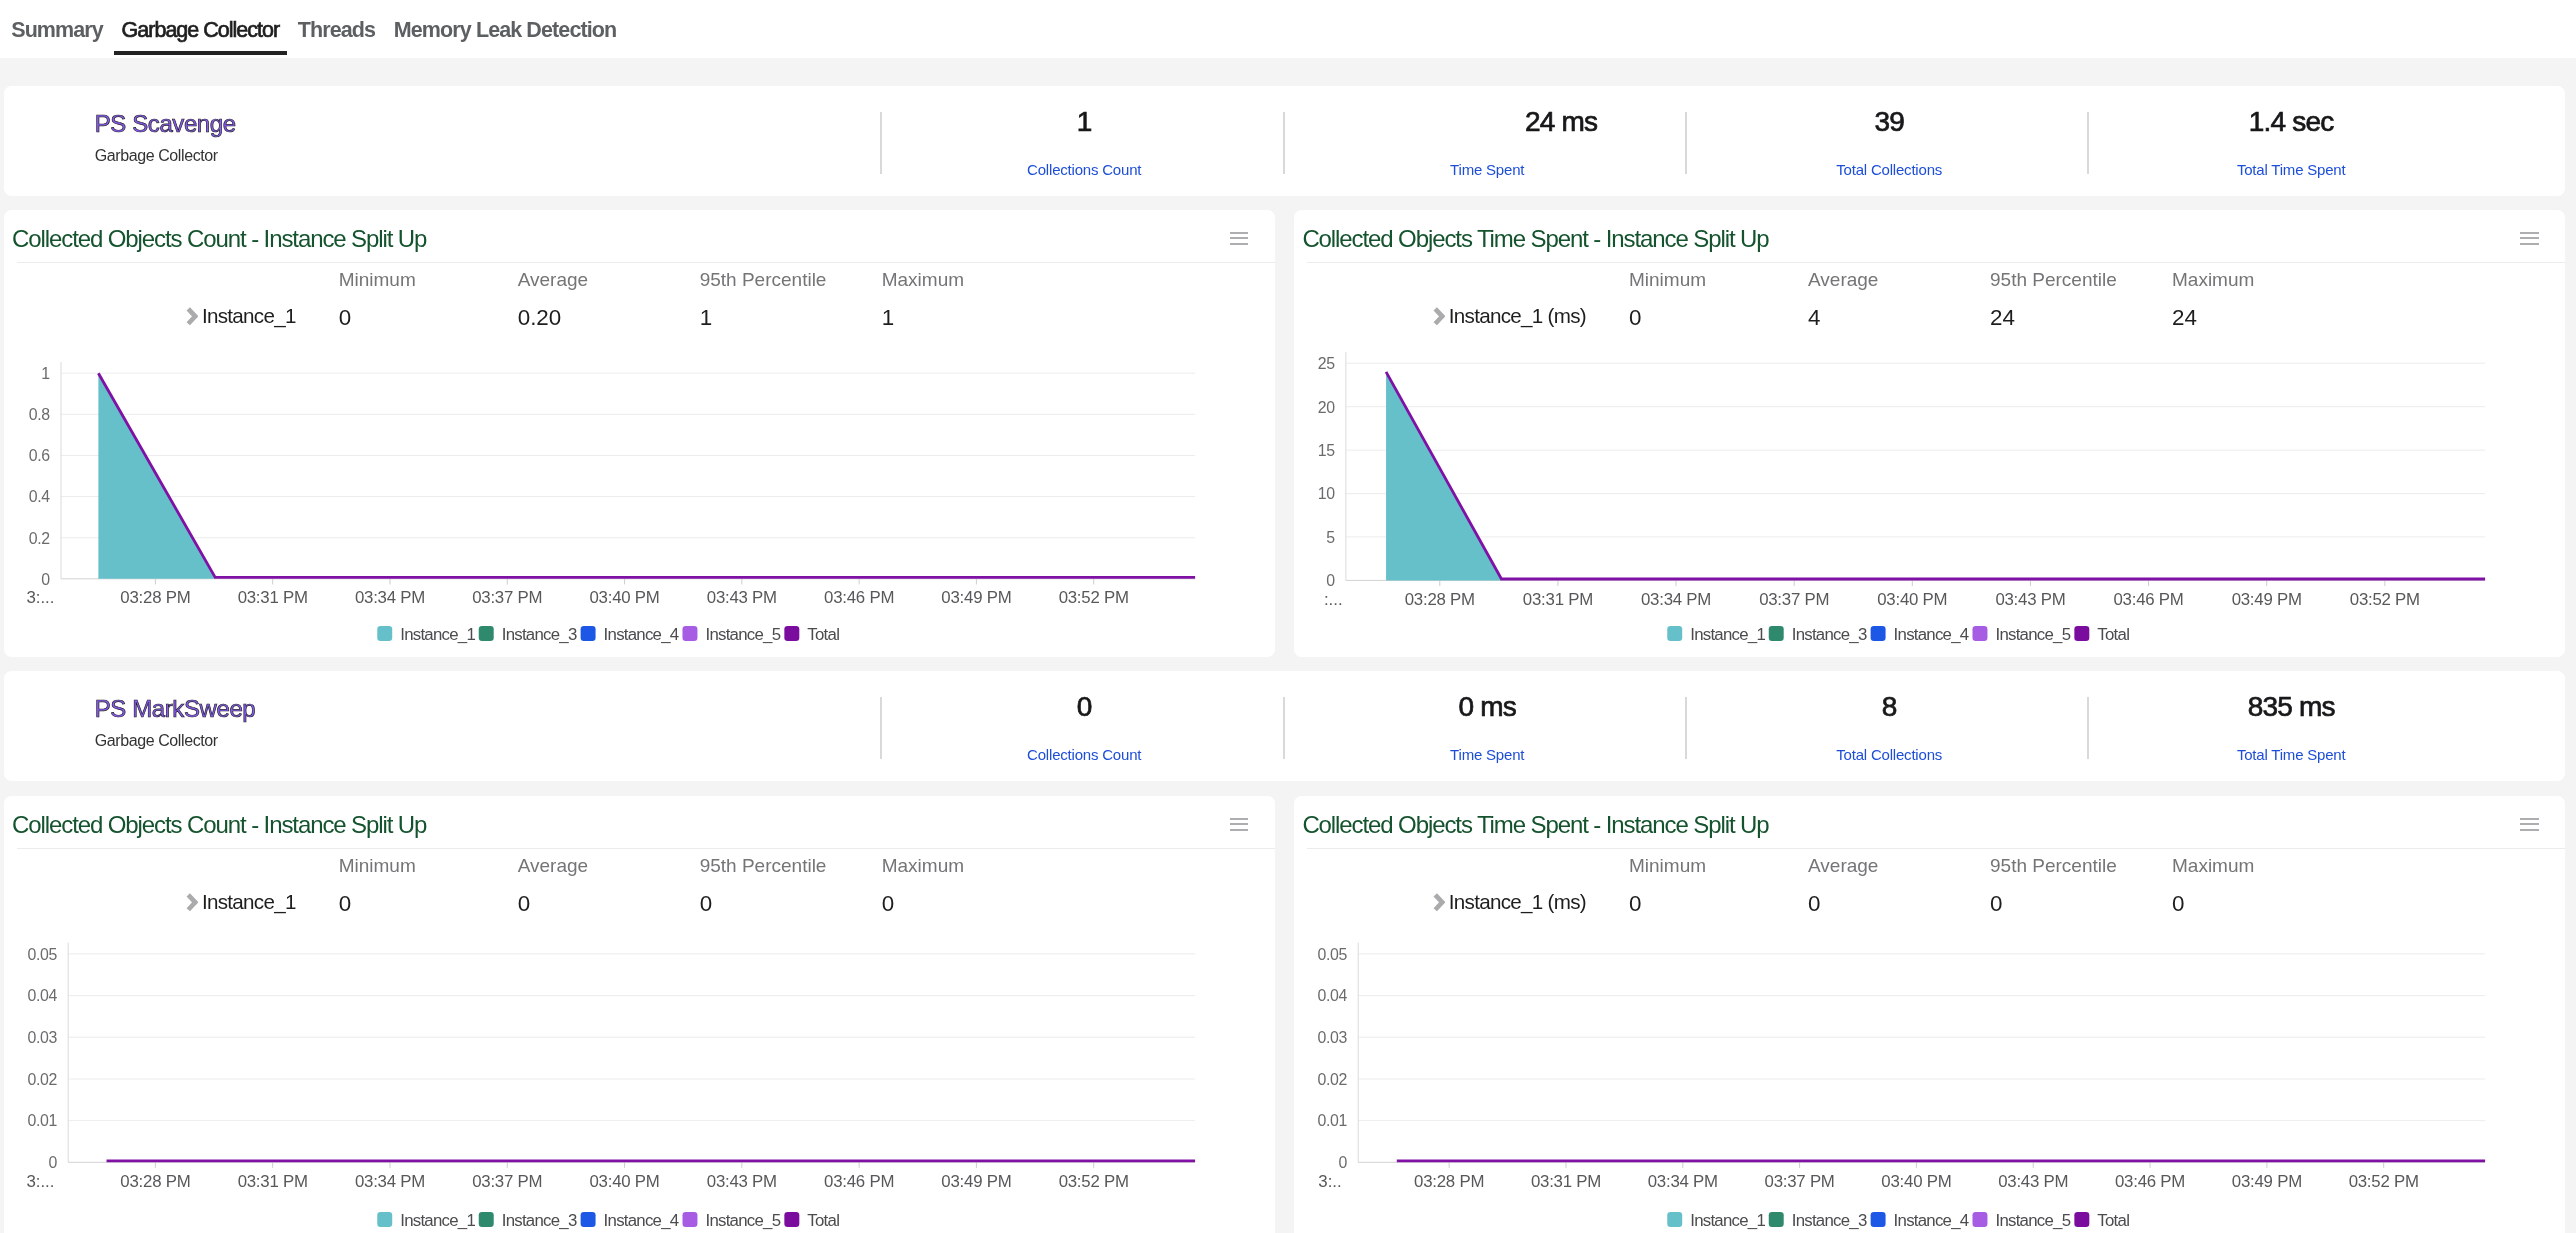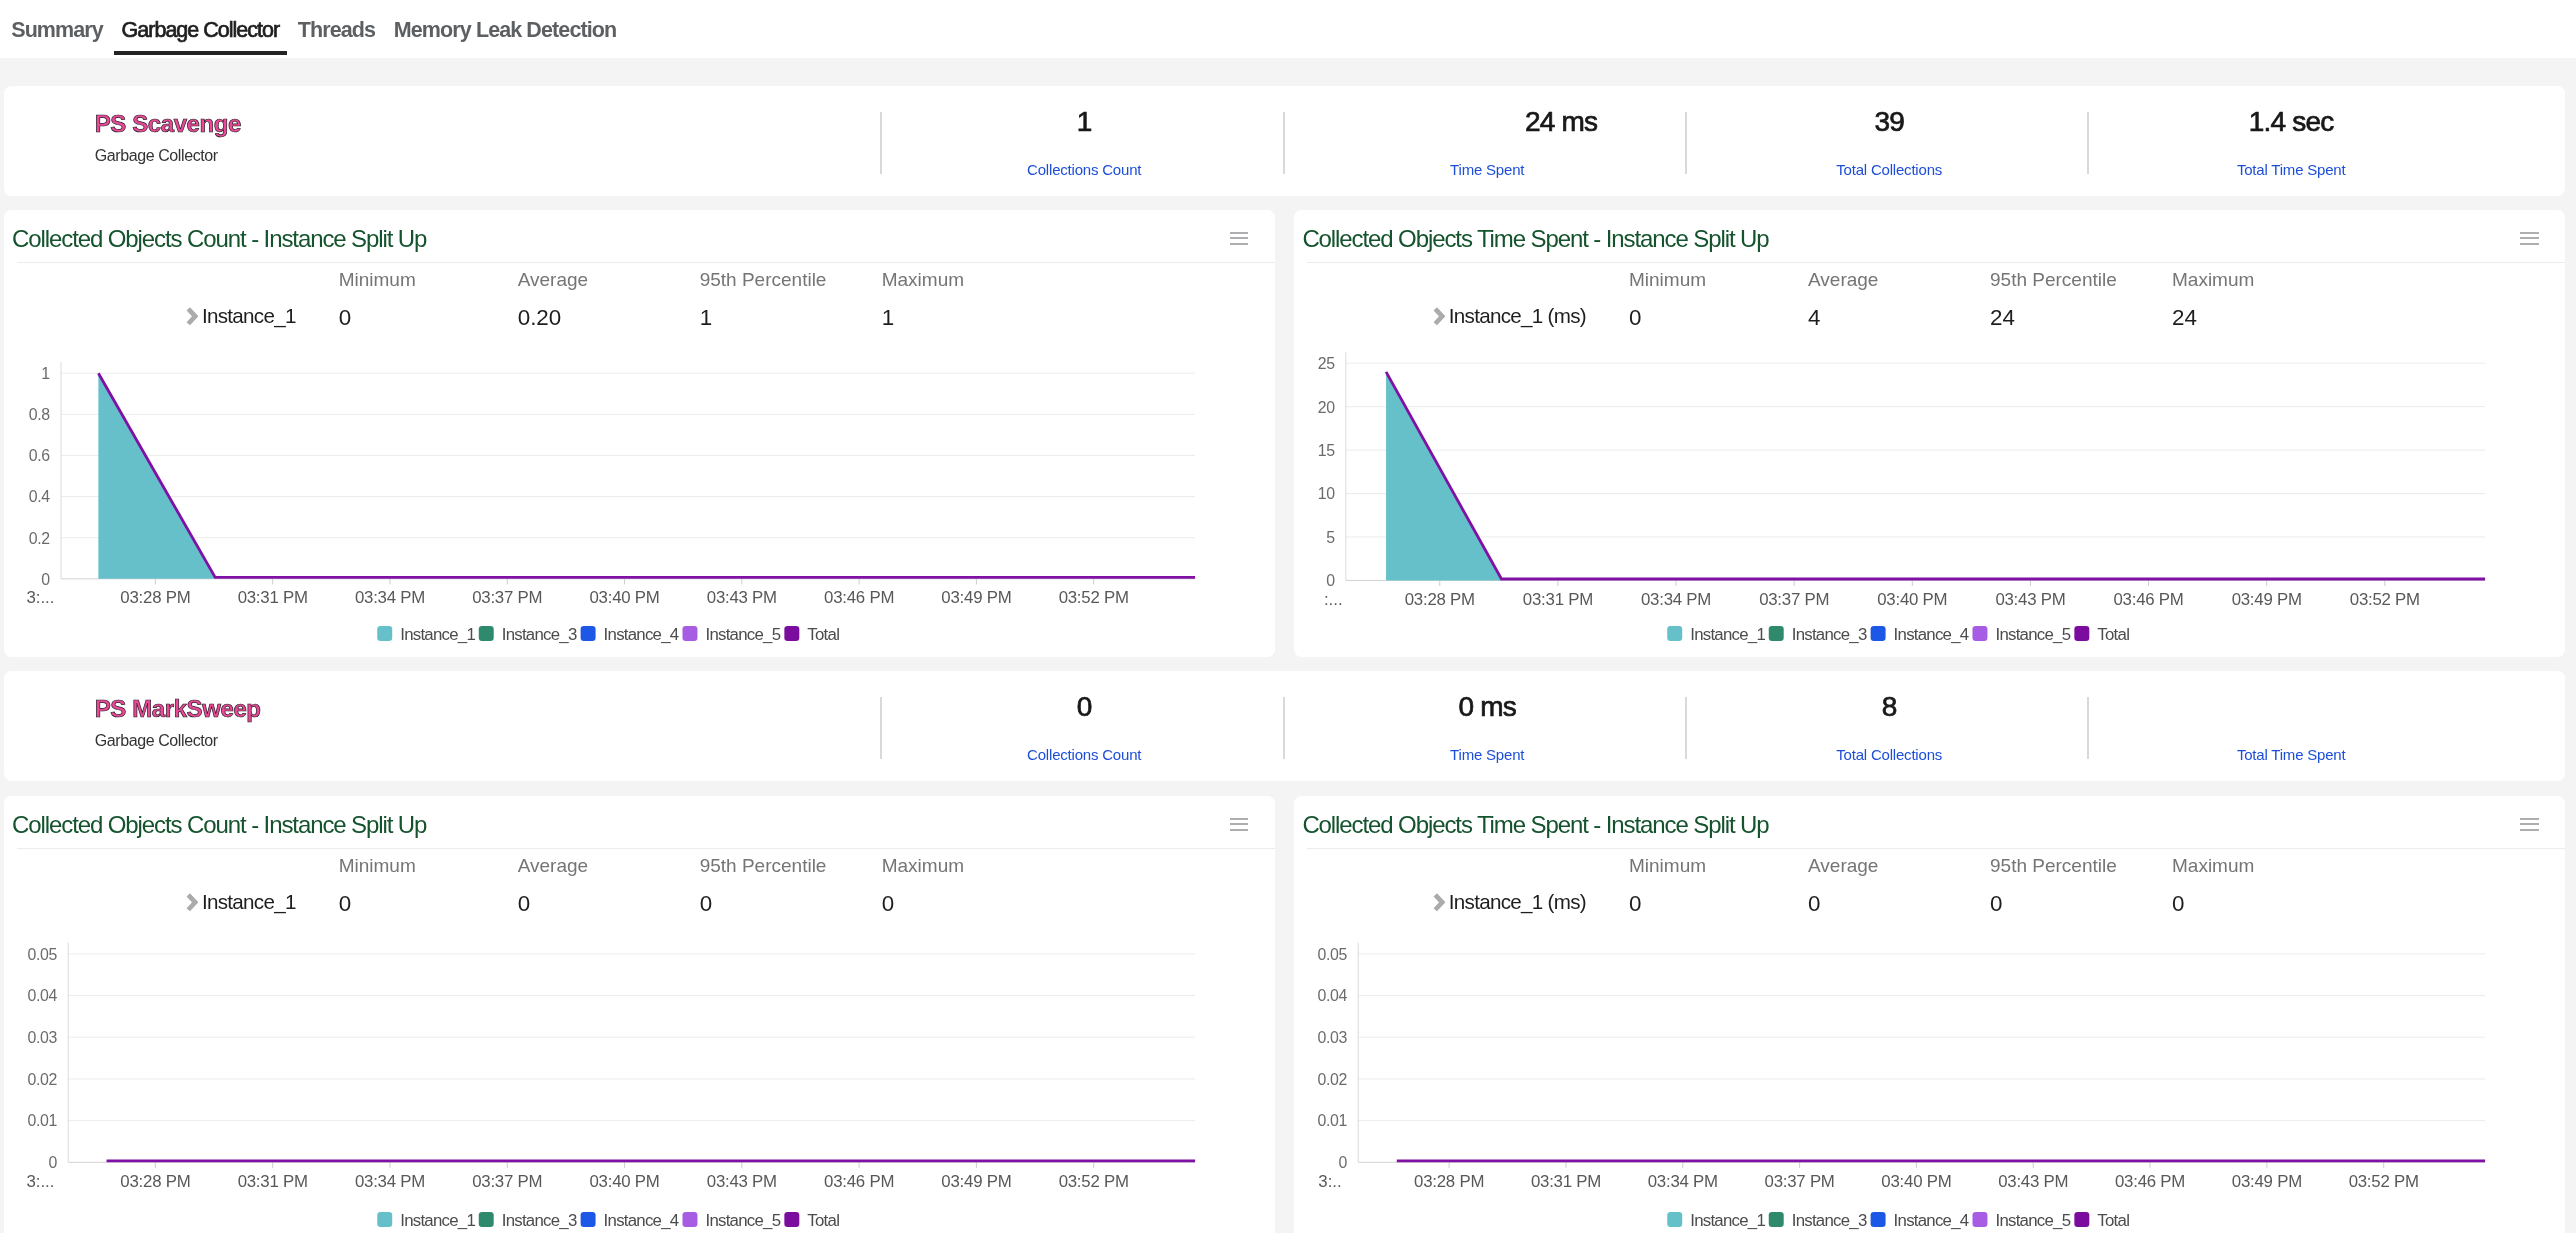--- a/index.html
+++ b/index.html
@@ -5,21 +5,21 @@
   font-family:"Liberation Sans",sans-serif; -webkit-font-smoothing:antialiased; }
 .tabbar { position:absolute; left:0; top:0; width:2576px; height:58px; background:#fff;
   display:flex; align-items:center; padding-left:3.7px; }
 .tab { position:relative; height:100%; display:flex; align-items:center; padding:3.7px 7.5px 0 7.5px;
   font-size:21.5px; letter-spacing:-0.9px; color:#5d6063; margin-right:3.7px;font-weight:bold; }
 .tab.act { color:#1e1e1f; font-weight:400; -webkit-text-stroke:0.7px #1e1e1f; letter-spacing:-1px; }
 .tab.act::after { content:""; position:absolute; left:0; right:0; bottom:2.8px; height:4.2px;
   background:#232323; }
 .card { position:absolute; left:3.7px; width:2561px; height:110px; background:#fff; border-radius:7.5px; }
 .cname { position:absolute; left:91px; top:23px; font-size:24px; line-height:30px;
-  font-weight:700; -webkit-text-stroke:0.7px #1c1c1e; letter-spacing:-0.4px; color:#ec4899; }
+  font-weight:400; -webkit-text-stroke:0.7px #1c1c1e; letter-spacing:-0.4px; color:#8b5cf6; }
 .csub { position:absolute; left:91px; top:61px; font-size:16px; line-height:18.7px;
   letter-spacing:-0.4px; color:#333333; }
 .vdiv { position:absolute; top:26px; width:1.9px; height:62px; background:#d9d9d9; }
 .statv { position:absolute; top:19.3px; width:381px; text-align:center; font-size:28px;
   line-height:34px; font-weight:400; -webkit-text-stroke:0.7px #18181a; letter-spacing:-0.8px; color:#18181a; }
 .statl { position:absolute; top:75px; width:381px; text-align:center; font-size:15px;
   line-height:18.7px; letter-spacing:-0.2px; color:#1d4ed8; }
 .panel { position:absolute; width:1271px; height:447px; background:#fff; border-radius:7.5px; }
 .ptitle { position:absolute; left:8.4px; top:15.2px; font-size:24px; line-height:28px;
   color:#14532d; font-weight:500; letter-spacing:-1.1px; }
@@ -58,20 +58,21 @@
     <div class="vdiv" style="left:876px"></div>
     <div class="vdiv" style="left:1279px"></div>
     <div class="vdiv" style="left:1681px"></div>
     <div class="vdiv" style="left:2083px"></div>
     <div class="statv" style="left:890px">0</div>
     <div class="statl" style="left:890px">Collections Count</div>
     <div class="statv" style="left:1293px">0 ms</div>
     <div class="statl" style="left:1293px">Time Spent</div>
     <div class="statv" style="left:1695px">8</div>
     <div class="statl" style="left:1695px">Total Collections</div>
+    <div class="statv" style="left:2097px">835 ms</div>
     <div class="statl" style="left:2097px">Total Time Spent</div>
   </div>
 <div class="panel" style="left:3.7px;top:210px">
     <div class="ptitle">Collected Objects Count - Instance Split Up</div>
     <div style="position:absolute;left:1226px;top:21.5px;width:18.7px;height:2.3px;background:#aeaeb0"></div>
     <div style="position:absolute;left:1226px;top:27px;width:18.7px;height:2.3px;background:#aeaeb0"></div>
     <div style="position:absolute;left:1226px;top:33px;width:18.7px;height:2.3px;background:#aeaeb0"></div>
     <div style="position:absolute;left:13px;right:0;top:52px;height:0.9px;background:#ececec"></div>
     <div class="thead" style="left:335px">Minimum</div>
     <div class="thead" style="left:514px">Average</div>

